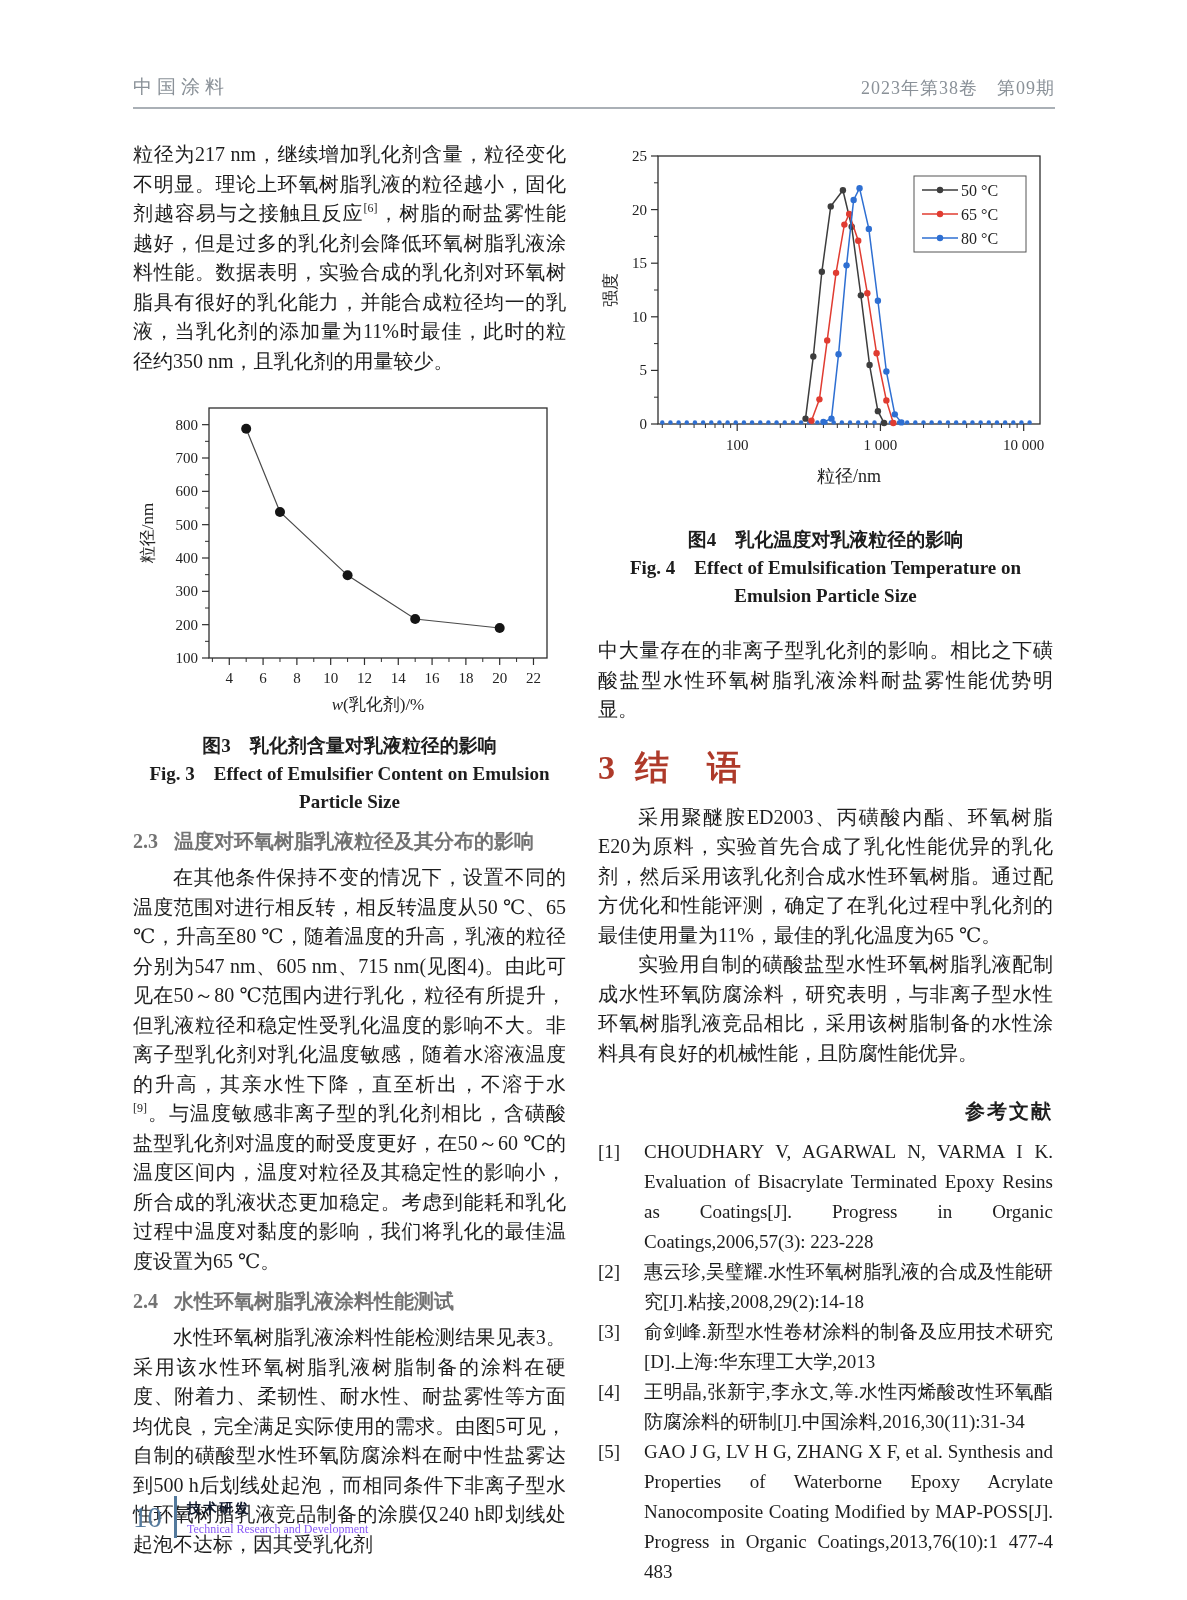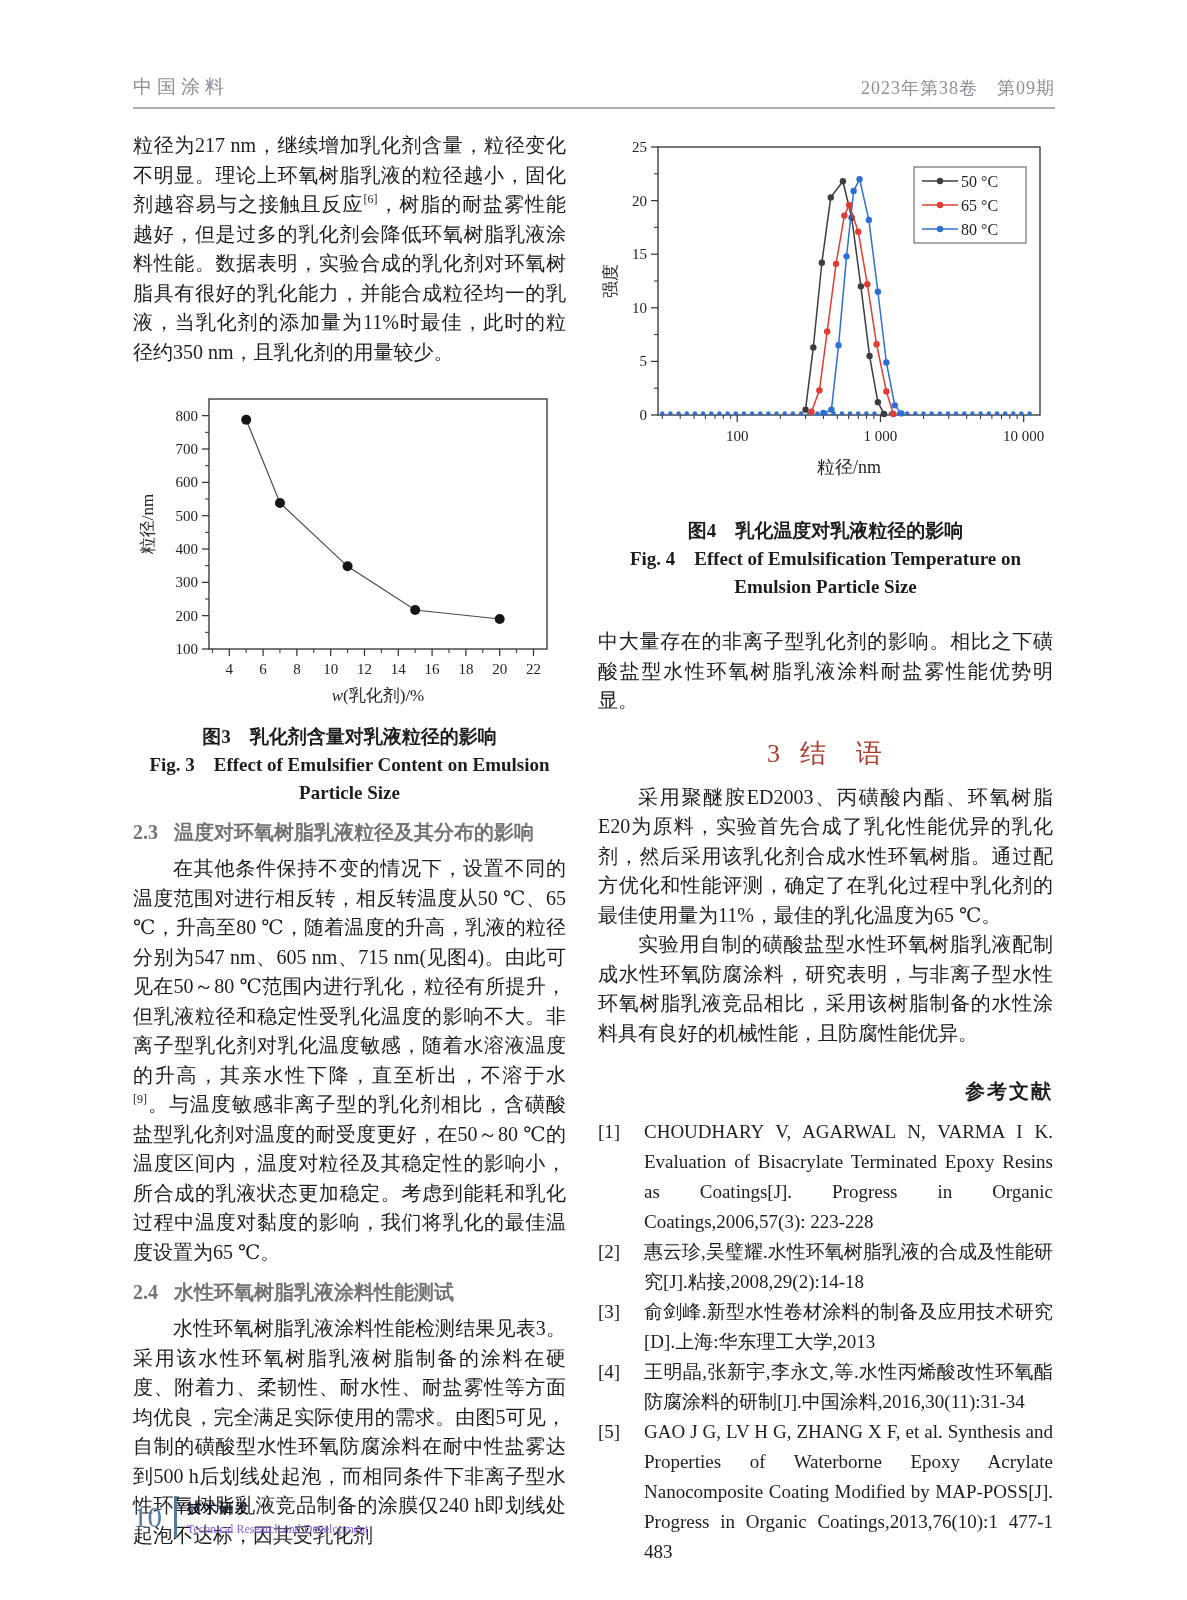--- a/index.html
+++ b/index.html
@@ -5,29 +5,29 @@
   html,body{margin:0;padding:0;background:#ffffff;}
   .page{
     width:1187px;height:1600px;background:#ffffff;position:relative;
     box-sizing:border-box;padding:74px 132px 16px 133px;overflow:hidden;
     font-family:"Liberation Serif","DejaVu Serif",serif;color:#1d1d1d;
   }
   .hdr{display:flex;justify-content:space-between;align-items:flex-end;
     color:#8a9198;padding-bottom:7px;border-bottom:2px solid #aab0b6;}
   .hdr .j{font-size:19px;letter-spacing:5px;}
   .hdr .i{font-size:18px;letter-spacing:1px;}
-  .cols{display:flex;gap:32px;margin-top:22px;}
+  .cols{display:flex;gap:32px;margin-top:31px;}
   .colL{width:433px;flex:none;}
   .colR{width:455px;flex:none;}
   p.body{font-size:20px;line-height:29.5px;text-align:justify;margin:0;text-indent:2em;}
   p.body.noind{text-indent:0;}
   .sup{font-size:12px;vertical-align:super;line-height:0;}
   h3.sec{color:#737373;font-size:20px;font-weight:bold;margin:12px 0 8px;}
   h3.sec .n{margin-right:16px;}
-  h2.major{color:#ae3a2a;font-size:26px;font-weight:normal;margin:20px 0 12px;letter-spacing:2px;text-align:center;}
+  h2.major{color:#ae3a2a;font-size:34px;font-weight:bold;margin:20px 0 12px;letter-spacing:2px;}
   h2.major .n{margin-right:18px;}
   figure{margin:0;}
   .fig3wrap{margin:16px 0 0 0;}
   .fig4wrap{margin:4px 0 0 0;}
   .figcap{font-weight:bold;text-align:center;font-size:19px;line-height:28px;margin-top:4px;}
   .figcap .zh{display:block;}
   .figcap .en{display:block;font-family:Liberation Serif, serif;}
   .refs-title{text-align:right;font-weight:bold;font-size:20px;margin:30px 0 12px;letter-spacing:2px;}
   .ref{display:flex;font-size:19px;line-height:30px;}
   .ref .lb{width:46px;flex:none;}
@@ -120,21 +120,21 @@
             <circle cx="366.68" cy="236" r="5" fill="#151515"></circle>
           </svg>
         <figcaption class="figcap">
           <span class="zh">图3　乳化剂含量对乳液粒径的影响</span>
           <span class="en">Fig. 3　Effect of Emulsifier Content on Emulsion Particle Size</span>
         </figcaption>
       </figure>
 
       <h3 class="sec"><span class="n">2.3</span><span>温度对环氧树脂乳液粒径及其分布的影响</span></h3>
 
-      <p class="body"><span>在其他条件保持不变的情况下，设置不同的温度范围对进行相反转，相反转温度从50 ℃、65 ℃，升高至80 ℃，随着温度的升高，乳液的粒径分别为547 nm、605 nm、715 nm(见图4)。由此可见在50～80 ℃范围内进行乳化，粒径有所提升，但乳液粒径和稳定性受乳化温度的影响不大。非离子型乳化剂对乳化温度敏感，随着水溶液温度的升高，其亲水性下降，直至析出，不溶于水</span><span class="sup">[9]</span><span>。与温度敏感非离子型的乳化剂相比，含磺酸盐型乳化剂对温度的耐受度更好，在50～80 ℃的温度区间内，温度对粒径及其稳定性的影响小，所合成的乳液状态更加稳定。考虑到能耗和乳化过程中温度对黏度的影响，我们将乳化的最佳温度设置为65 ℃。</span></p>
+      <p class="body"><span>在其他条件保持不变的情况下，设置不同的温度范围对进行相反转，相反转温度从50 ℃、65 ℃，升高至80 ℃，随着温度的升高，乳液的粒径分别为547 nm、605 nm、715 nm(见图4)。由此可见在50～80 ℃范围内进行乳化，粒径有所提升，但乳液粒径和稳定性受乳化温度的影响不大。非离子型乳化剂对乳化温度敏感，随着水溶液温度的升高，其亲水性下降，直至析出，不溶于水</span><span class="sup">[9]</span><span>。与温度敏感非离子型的乳化剂相比，含磺酸盐型乳化剂对温度的耐受度更好，在50～60 ℃的温度区间内，温度对粒径及其稳定性的影响小，所合成的乳液状态更加稳定。考虑到能耗和乳化过程中温度对黏度的影响，我们将乳化的最佳温度设置为65 ℃。</span></p>
 
       <h3 class="sec"><span class="n">2.4</span><span>水性环氧树脂乳液涂料性能测试</span></h3>
 
       <p class="body">水性环氧树脂乳液涂料性能检测结果见表3。采用该水性环氧树脂乳液树脂制备的涂料在硬度、附着力、柔韧性、耐水性、耐盐雾性等方面均优良，完全满足实际使用的需求。由图5可见，自制的磺酸型水性环氧防腐涂料在耐中性盐雾达到500 h后划线处起泡，而相同条件下非离子型水性环氧树脂乳液竞品制备的涂膜仅240 h即划线处起泡不达标，因其受乳化剂</p>
     </div>
 
     <div class="colR">
       <figure class="fig4wrap">
         <svg id="fig4-svg" width="455" height="374" viewBox="0 0 455 374">
             <rect x="60" y="12" width="382" height="268" fill="none" stroke="#2e2e2e" stroke-width="1.3"></rect>
@@ -304,21 +304,21 @@
       <div class="ref">
         <span class="lb">[3]</span>
         <span class="tx">俞剑峰.新型水性卷材涂料的制备及应用技术研究[D].上海:华东理工大学,2013</span>
       </div>
       <div class="ref">
         <span class="lb">[4]</span>
         <span class="tx">王明晶,张新宇,李永文,等.水性丙烯酸改性环氧酯防腐涂料的研制[J].中国涂料,2016,30(11):31-34</span>
       </div>
       <div class="ref">
         <span class="lb">[5]</span>
-        <span class="tx">GAO J G, LV H G, ZHANG X F, et al. Synthesis and Properties of Waterborne Epoxy Acrylate Nanocomposite Coating Modified by MAP-POSS[J]. Progress in Organic Coatings,2013,76(10):1 477-1 483</span>
+        <span class="tx">GAO J G, LV H G, ZHANG X F, et al. Synthesis and Properties of Waterborne Epoxy Acrylate Nanocomposite Coating Modified by MAP-POSS[J]. Progress in Organic Coatings,2013,76(10):1 477-4 483</span>
       </div>
     </div>
 
   </div>
 
   <div class="pgfooter">
     <span class="pg">10</span>
     <span class="bar"></span>
     <span>
       <span class="zh" style="display:block;">技术研发</span>

